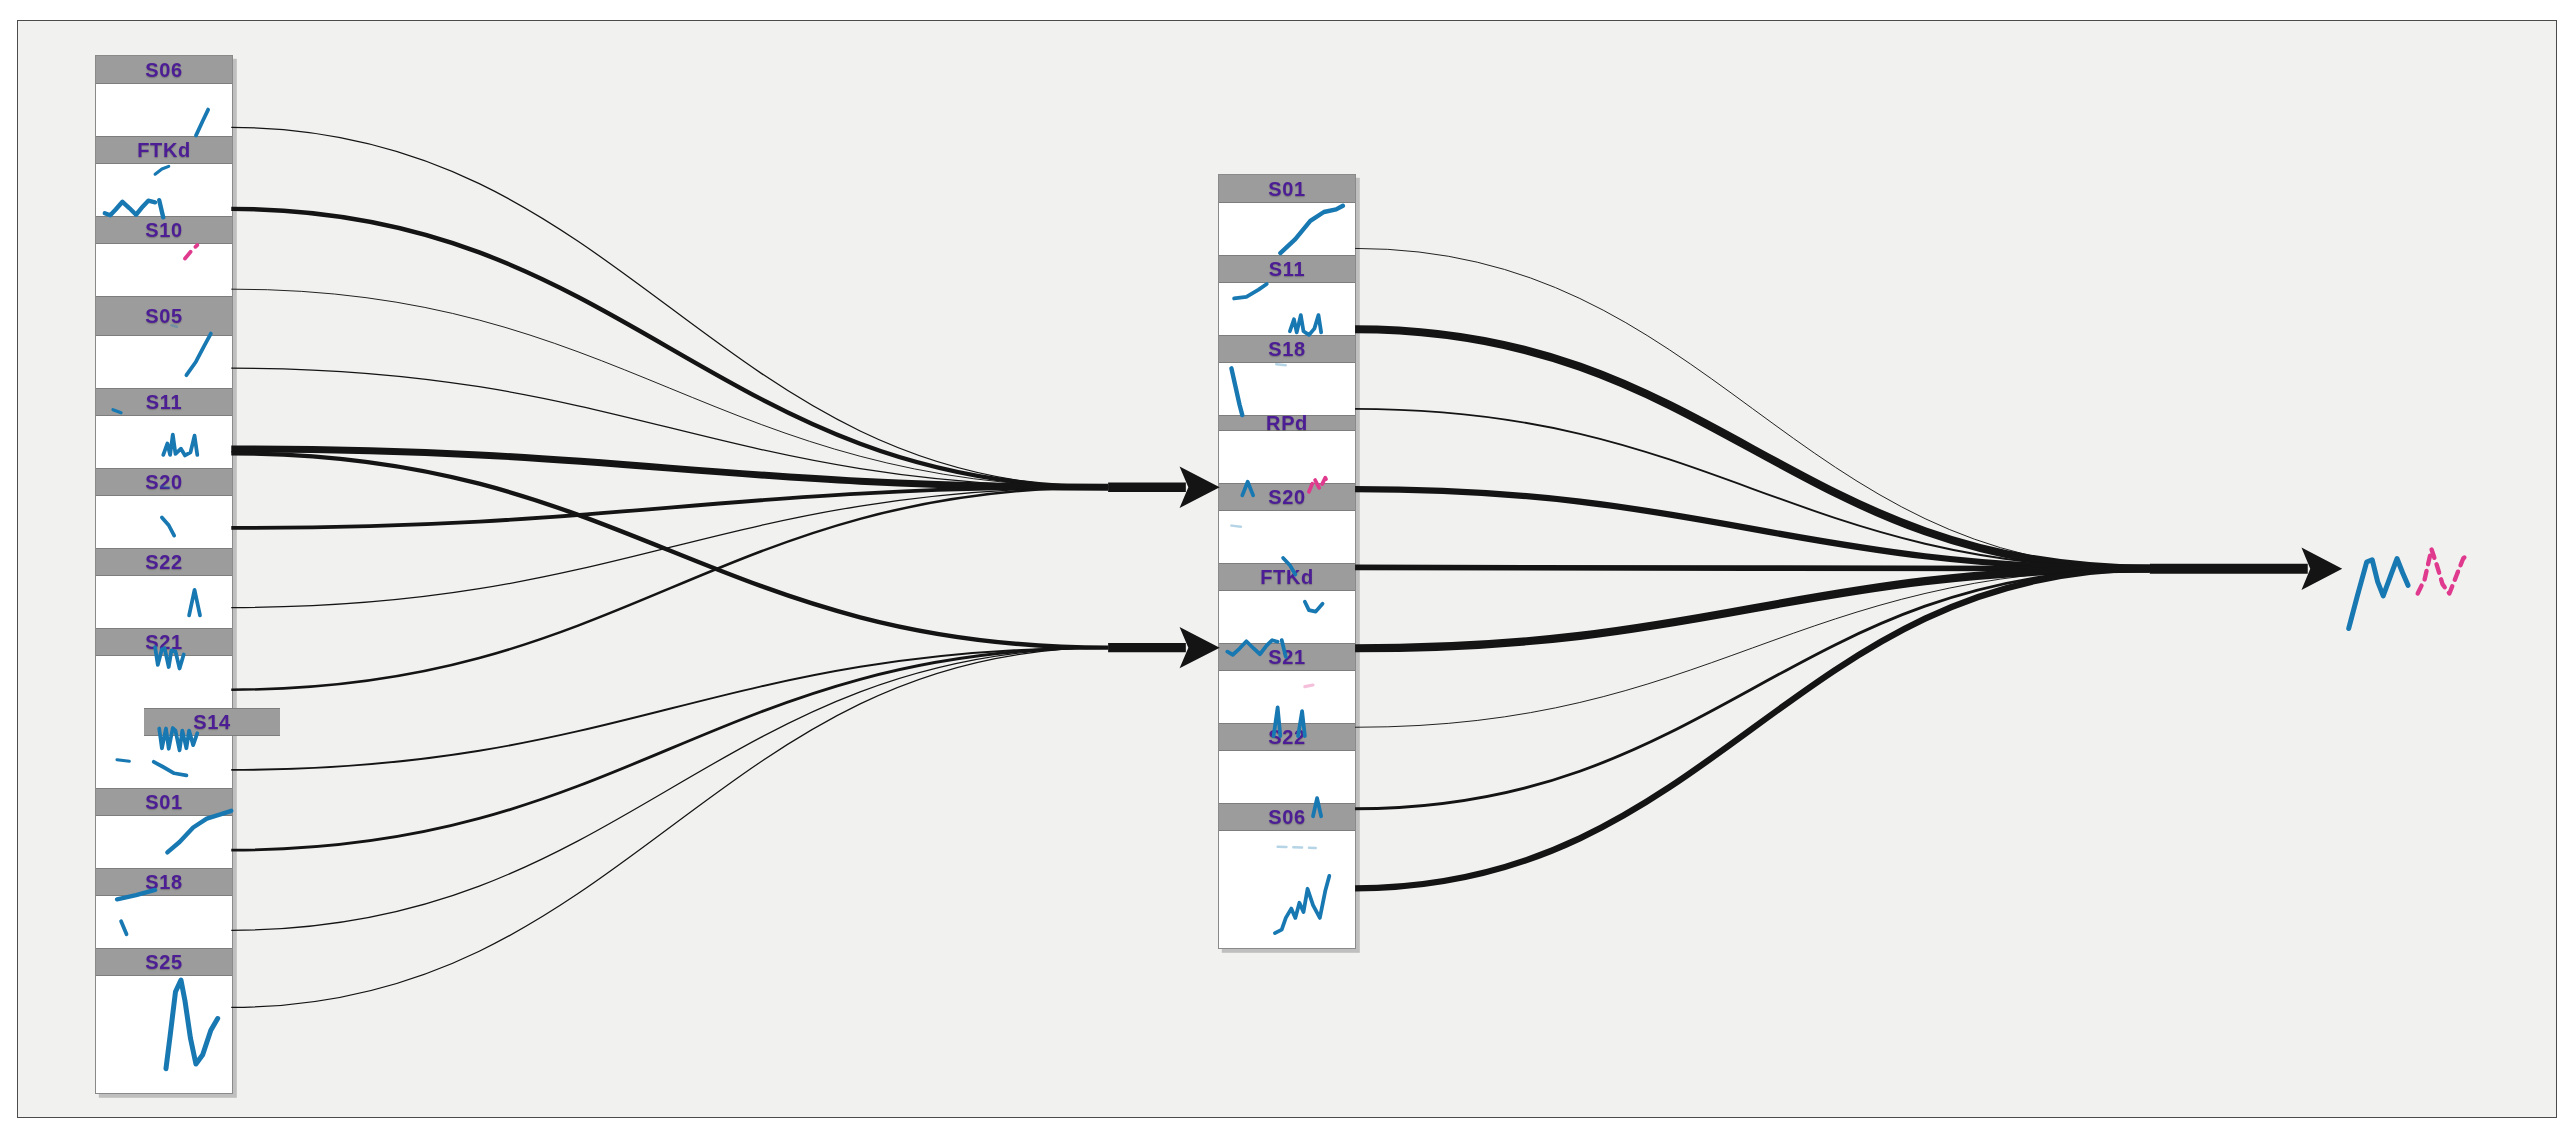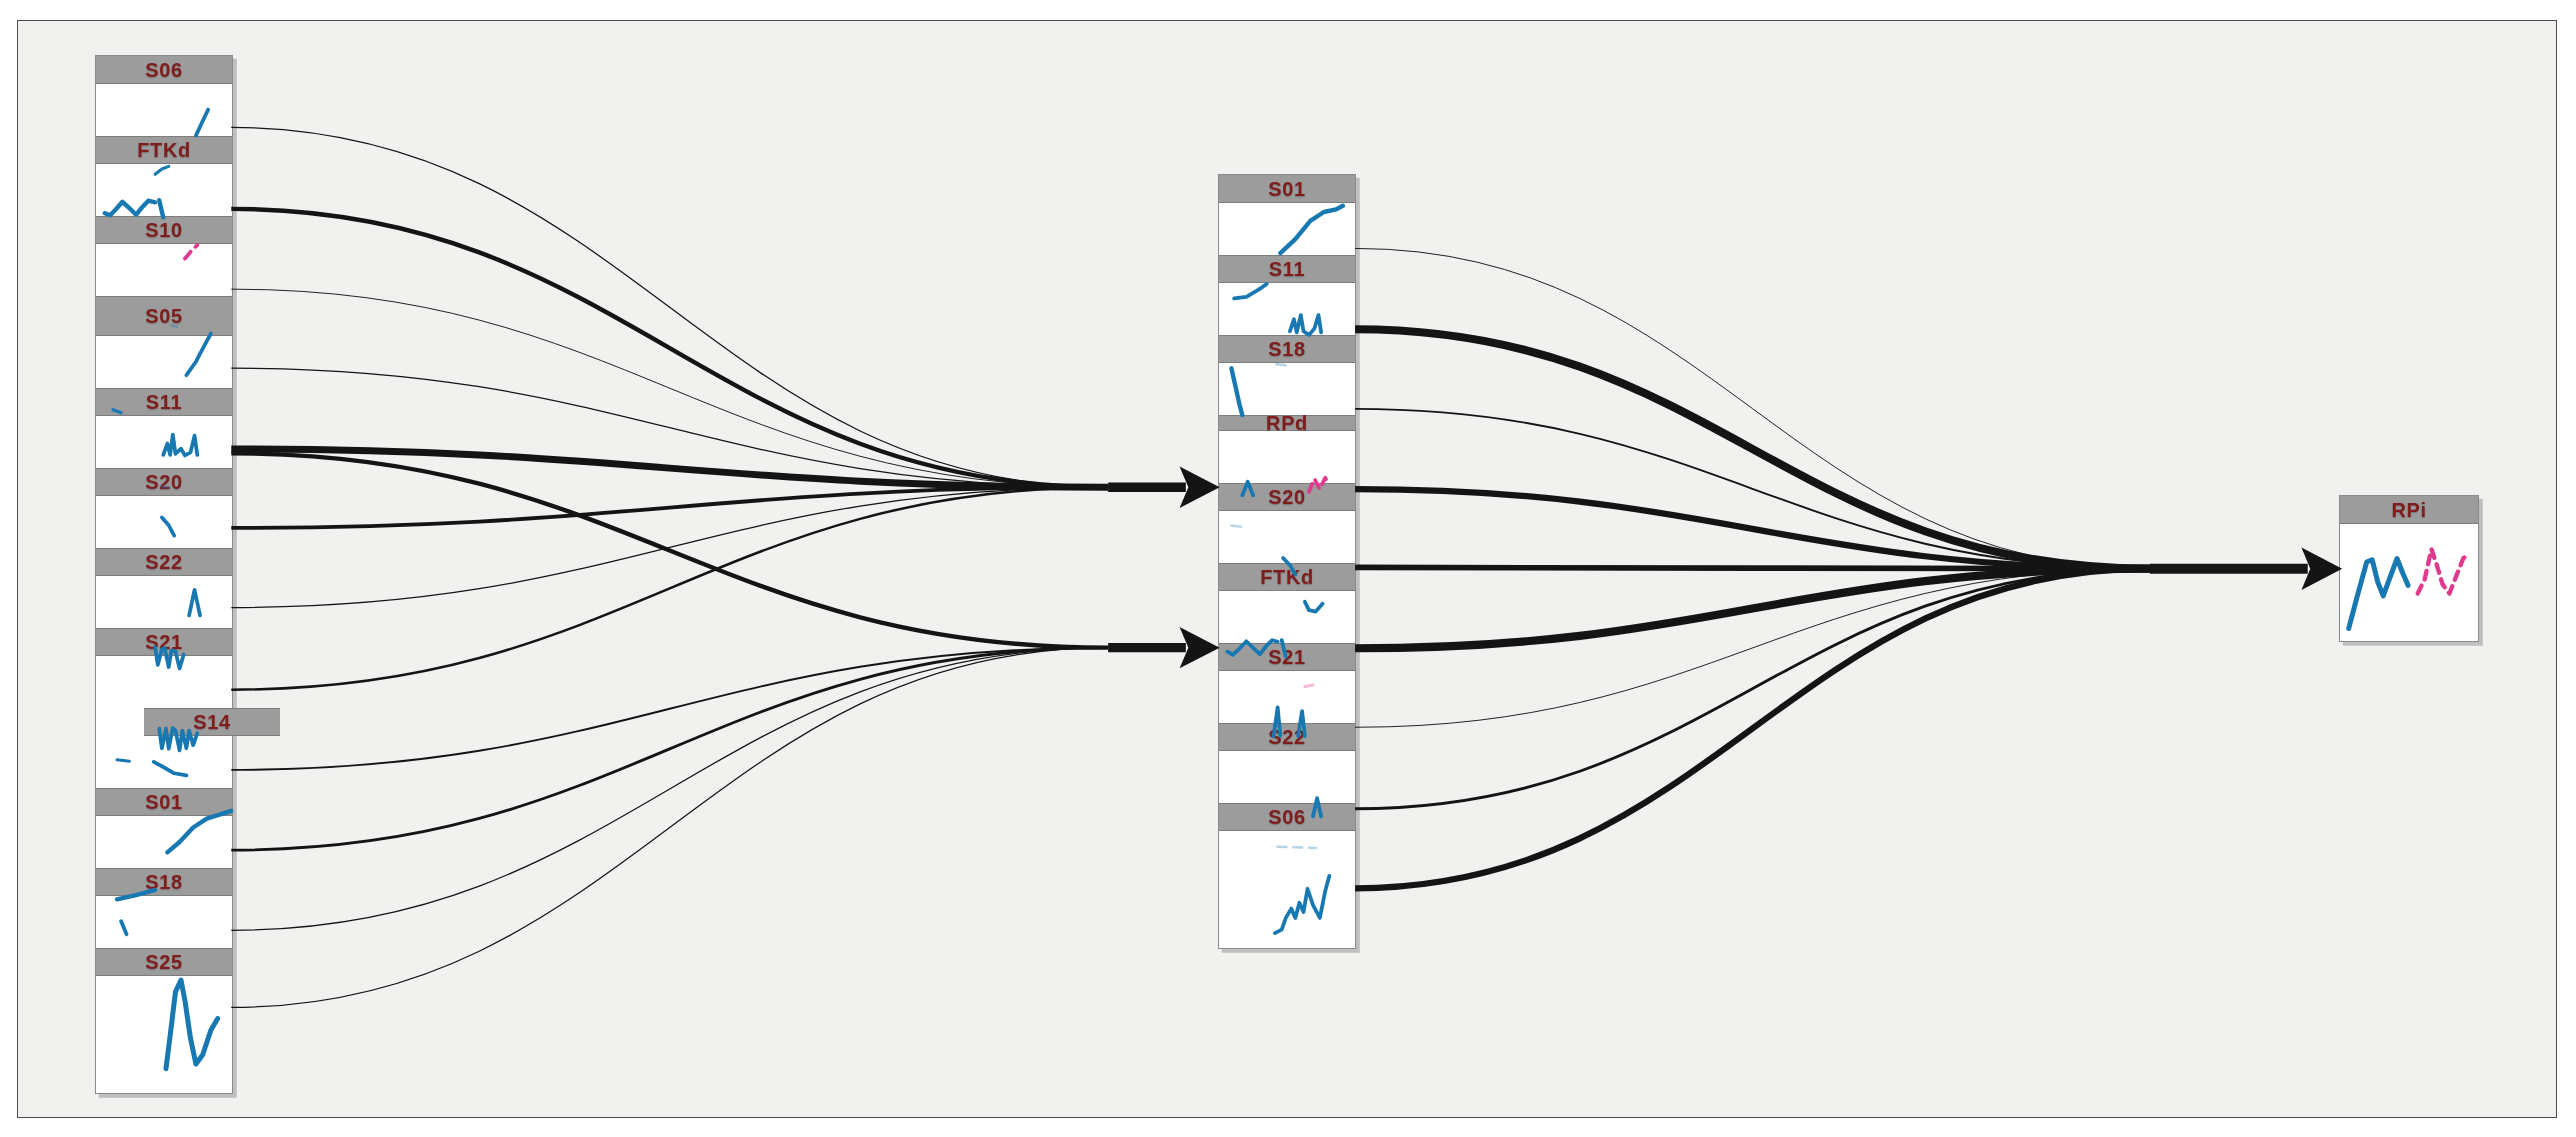--- a/index.html
+++ b/index.html
@@ -3,21 +3,21 @@
 <meta charset="utf-8">
 <style>
   html,body{margin:0;padding:0;background:#ffffff;font-family:"Liberation Sans",sans-serif;}
   #stage{position:relative;width:2576px;height:1138px;background:#ffffff;overflow:hidden;}
   #frame{position:absolute;background:#f1f1f0;border:1.9px solid #4c4c4c;}
   .column{position:absolute;border:1.3px solid #8a8a8a;background:#ffffff;
           box-shadow:3.8px 3.8px 0 0 rgba(130,130,130,0.45);box-sizing:content-box;}
   .node-header{position:relative;width:100%;display:flex;align-items:center;justify-content:center;
           border-top:0.6px solid #7d7d7d;border-bottom:0.6px solid #7d7d7d;box-sizing:border-box;}
   .node-header:first-child{border-top:none;}
-  .node-title{font-weight:bold;font-size:20px;letter-spacing:0.6px;color:#7f1d1d;
+  .node-title{font-weight:bold;font-size:20px;letter-spacing:0.6px;color:#4c1d95;
           text-shadow:0 0.6px 1.3px rgba(0,0,0,0.25);line-height:1;}
   .node-body{position:relative;width:100%;background:#ffffff;}
   #wires{position:absolute;left:0;top:0;pointer-events:none;}
 </style>
 </head>
 <body>
 
 <div id="stage">
   <div id="frame" style="left: 17px; top: 20px; width: 2538px; height: 1096px;"></div>
 
@@ -102,26 +102,20 @@
       <div class="node-body" style="height: 52px;"></div>
       <div class="node-header" style="height: 28px; background: rgb(156, 156, 156);">
         <span class="node-title">S22</span>
       </div>
       <div class="node-body" style="height: 52px;"></div>
       <div class="node-header" style="height: 28px; background: rgb(156, 156, 156);">
         <span class="node-title">S06</span>
       </div>
       <div class="node-body" style="height: 117px;"></div>
     </div>
-    <div class="column" style="left: 2339px; top: 495px; width: 138px;">
-      <div class="node-header" style="height: 28px; background: rgb(156, 156, 156);">
-        <span class="node-title">RPi</span>
-      </div>
-      <div class="node-body" style="height: 117px;"></div>
-    </div>
     <svg id="wires" viewBox="0 0 4110 1815" width="2576" height="1138">
       <path d="M369,203 C998.5500000000001,203 1138.4499999999998,777 1768,777" fill="none" stroke="#141414" stroke-width="2"></path>
       <path d="M369,333 C998.5500000000001,333 1138.4499999999998,777 1768,777" fill="none" stroke="#141414" stroke-width="7"></path>
       <path d="M369,461 C998.5500000000001,461 1138.4499999999998,777 1768,777" fill="none" stroke="#141414" stroke-width="1.5"></path>
       <path d="M369,587 C998.5500000000001,587 1138.4499999999998,777 1768,777" fill="none" stroke="#141414" stroke-width="2"></path>
       <path d="M369,716 C998.5500000000001,716 1138.4499999999998,777 1768,777" fill="none" stroke="#141414" stroke-width="11"></path>
       <path d="M369,723 C998.5500000000001,723 1138.4499999999998,1033 1768,1033" fill="none" stroke="#141414" stroke-width="7"></path>
       <path d="M369,842 C998.5500000000001,842 1138.4499999999998,777 1768,777" fill="none" stroke="#141414" stroke-width="6"></path>
       <path d="M369,969 C998.5500000000001,969 1138.4499999999998,777 1768,777" fill="none" stroke="#141414" stroke-width="2"></path>
       <path d="M369,1100 C998.5500000000001,1100 1138.4499999999998,777 1768,777" fill="none" stroke="#141414" stroke-width="4"></path>

